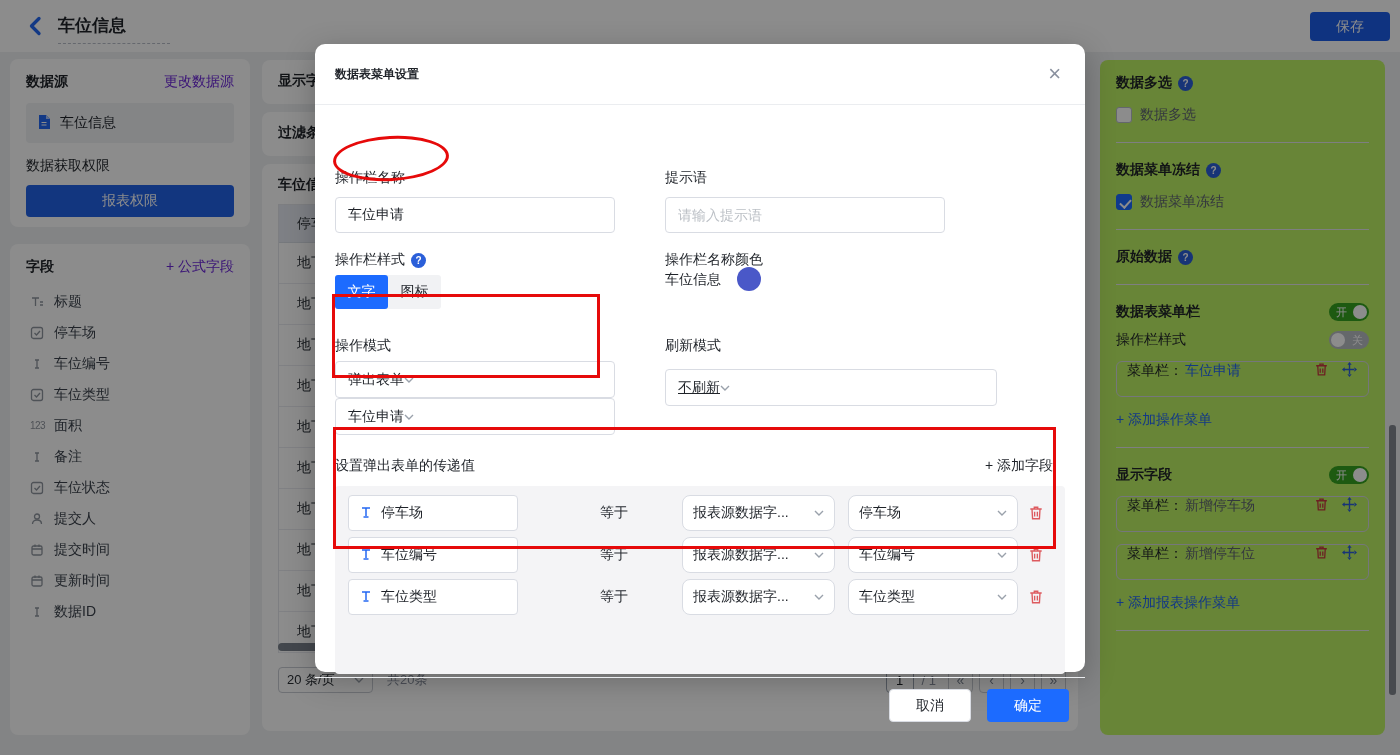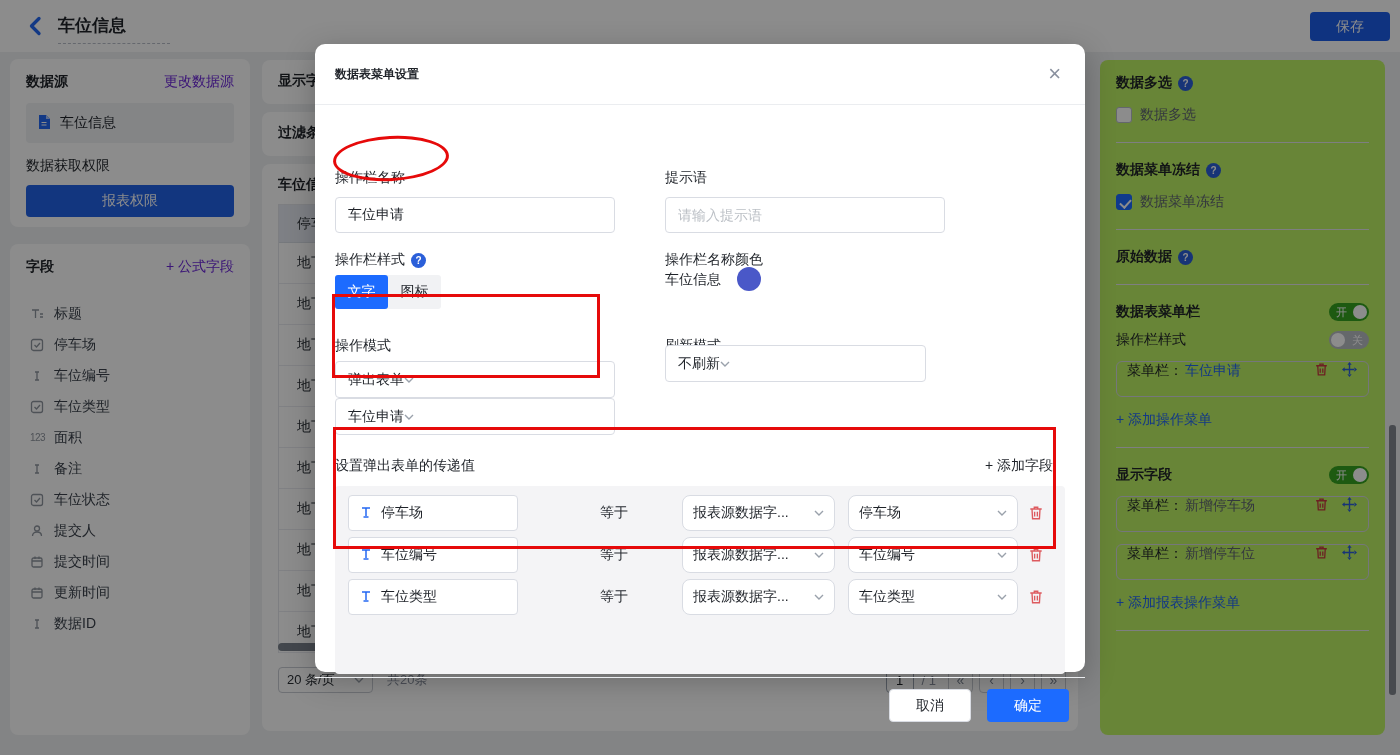--- a/index.html
+++ b/index.html
@@ -25,21 +25,21 @@
   
   .left1 { position:absolute; left:10px; top:59px; width:240px; height:168px; padding:14px 16px; }
   .row-between { display:flex; justify-content:space-between; align-items:center; }
   .ds-item { margin-top:12px; height:40px; background:#f0f2f5; border-radius:4px; display:flex;
     align-items:center; gap:8px; padding:0 10px; cursor:pointer; }
   .perm-title { margin-top:14px; font-weight:normal; }
   .perm-btn { margin-top:10px; width:100%; height:32px; background:#2163e8; color:#fff; border:none;
     border-radius:4px; font-size:14px; cursor:pointer; }
 
   .left2 { position:absolute; left:10px; top:244px; width:240px; height:491px; padding:14px 16px; }
-  .field-list { margin-top:22px; }
+  .field-list { margin-top:10px; }
   .field-item { height:31px; display:flex; align-items:center; gap:9px; padding-left:4px; color:#3c434d;
     cursor:pointer; border-radius:4px; }
   .field-item .fic { width:15px; height:15px; flex:0 0 15px; display:flex; align-items:center; color:#8f959e; }
   .num-ic { font-size:10px; color:#8f959e; letter-spacing:-0.5px; }
 
   
   .midA { position:absolute; left:262px; top:60px; width:816px; height:44px; padding:12px 16px; font-weight:bold; }
   .midB { position:absolute; left:262px; top:112px; width:816px; height:44px; padding:12px 16px; font-weight:bold; }
   .midMain { position:absolute; left:262px; top:164px; width:816px; height:567px; overflow:hidden; padding:12px 16px; }
   .tbl-title { font-weight:bold; margin-bottom:10px; }
@@ -427,21 +427,21 @@
         </svg>
     </div>
     <div class="dd" style="left:20px; top:293px; width:280px;">
       <span>车位申请</span>
       <svg viewBox="0 0 10 6" width="10" height="6">
           <path d="M1 1l4 4 4-4" stroke="#9aa1ab" stroke-width="1.4" fill="none"></path>
         </svg>
     </div>
 
     <div class="m-label" style="left:350px; top:232px;">刷新模式</div>
-    <div class="dd" style="left:350px; top:240px; width:261px;">
+    <div class="dd" style="left:350px; top:264px; width:332px;text-decoration:underline;">
       <span>不刷新</span>
       <svg viewBox="0 0 10 6" width="10" height="6">
           <path d="M1 1l4 4 4-4" stroke="#9aa1ab" stroke-width="1.4" fill="none"></path>
         </svg>
     </div>
 
     <div class="m-label" style="left:20px; top:352px;">设置弹出表单的传递值</div>
     <div class="m-label link" style="left:670px; top:352px;">+ 添加字段</div>
 
     <div class="panel">

